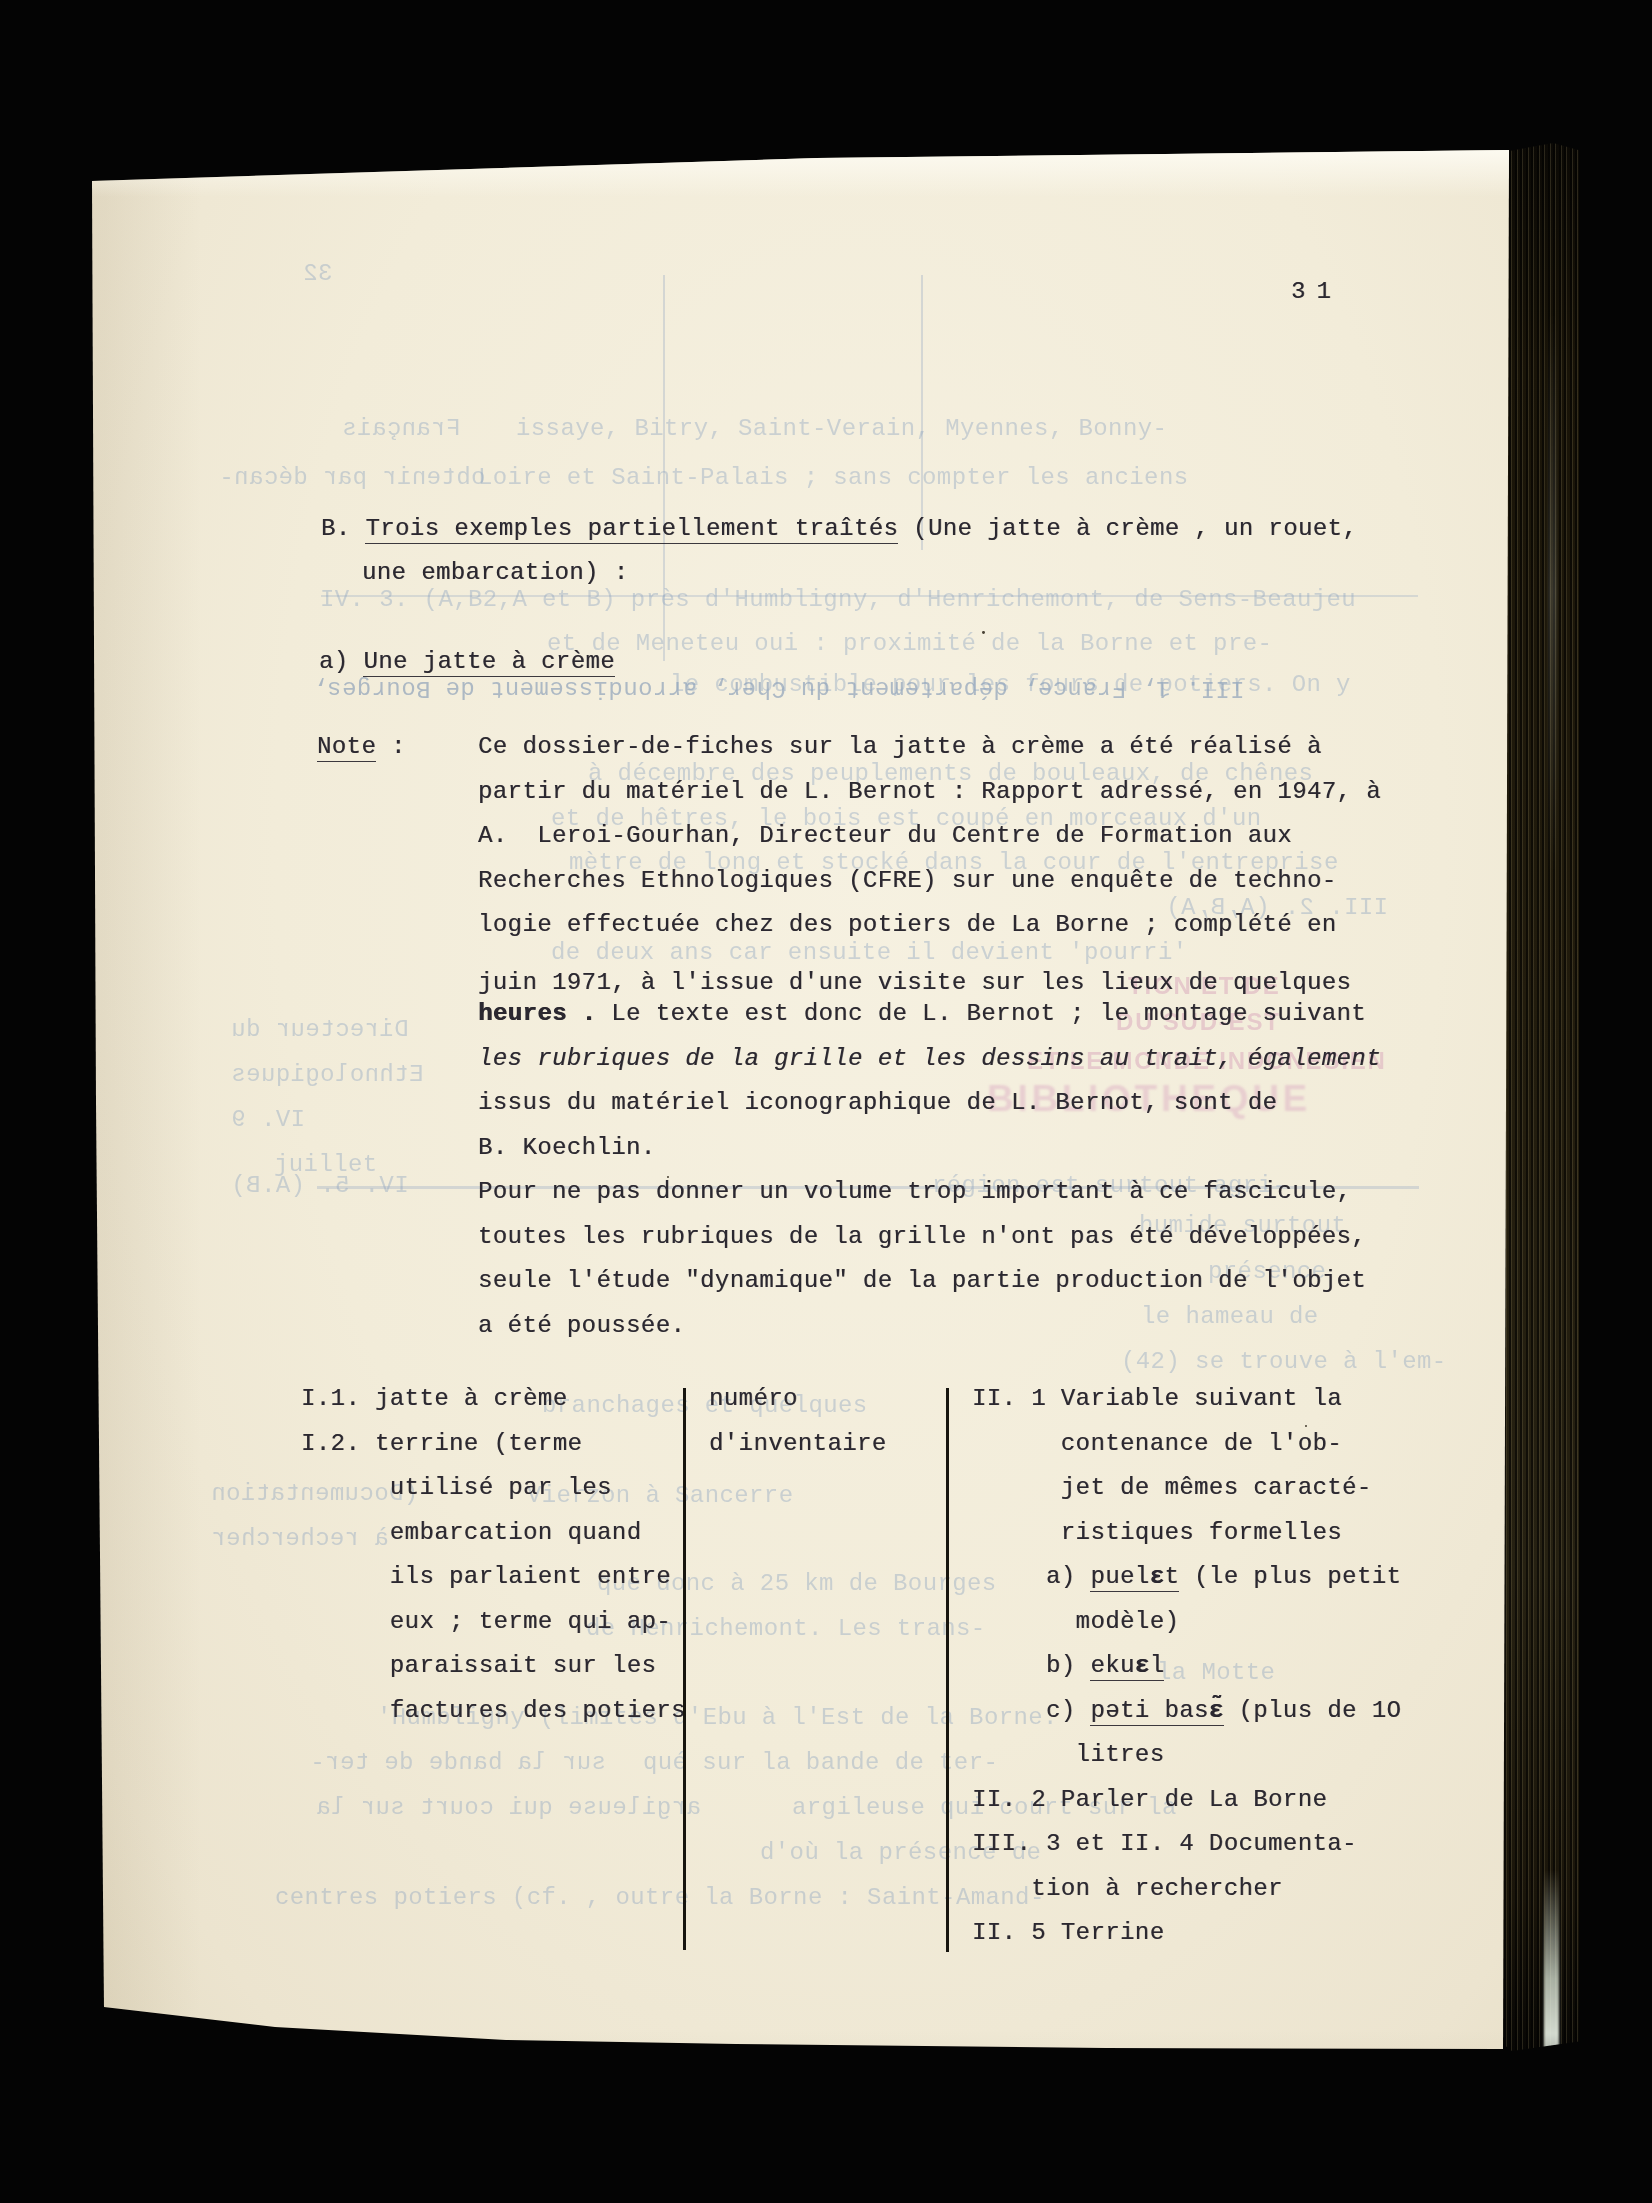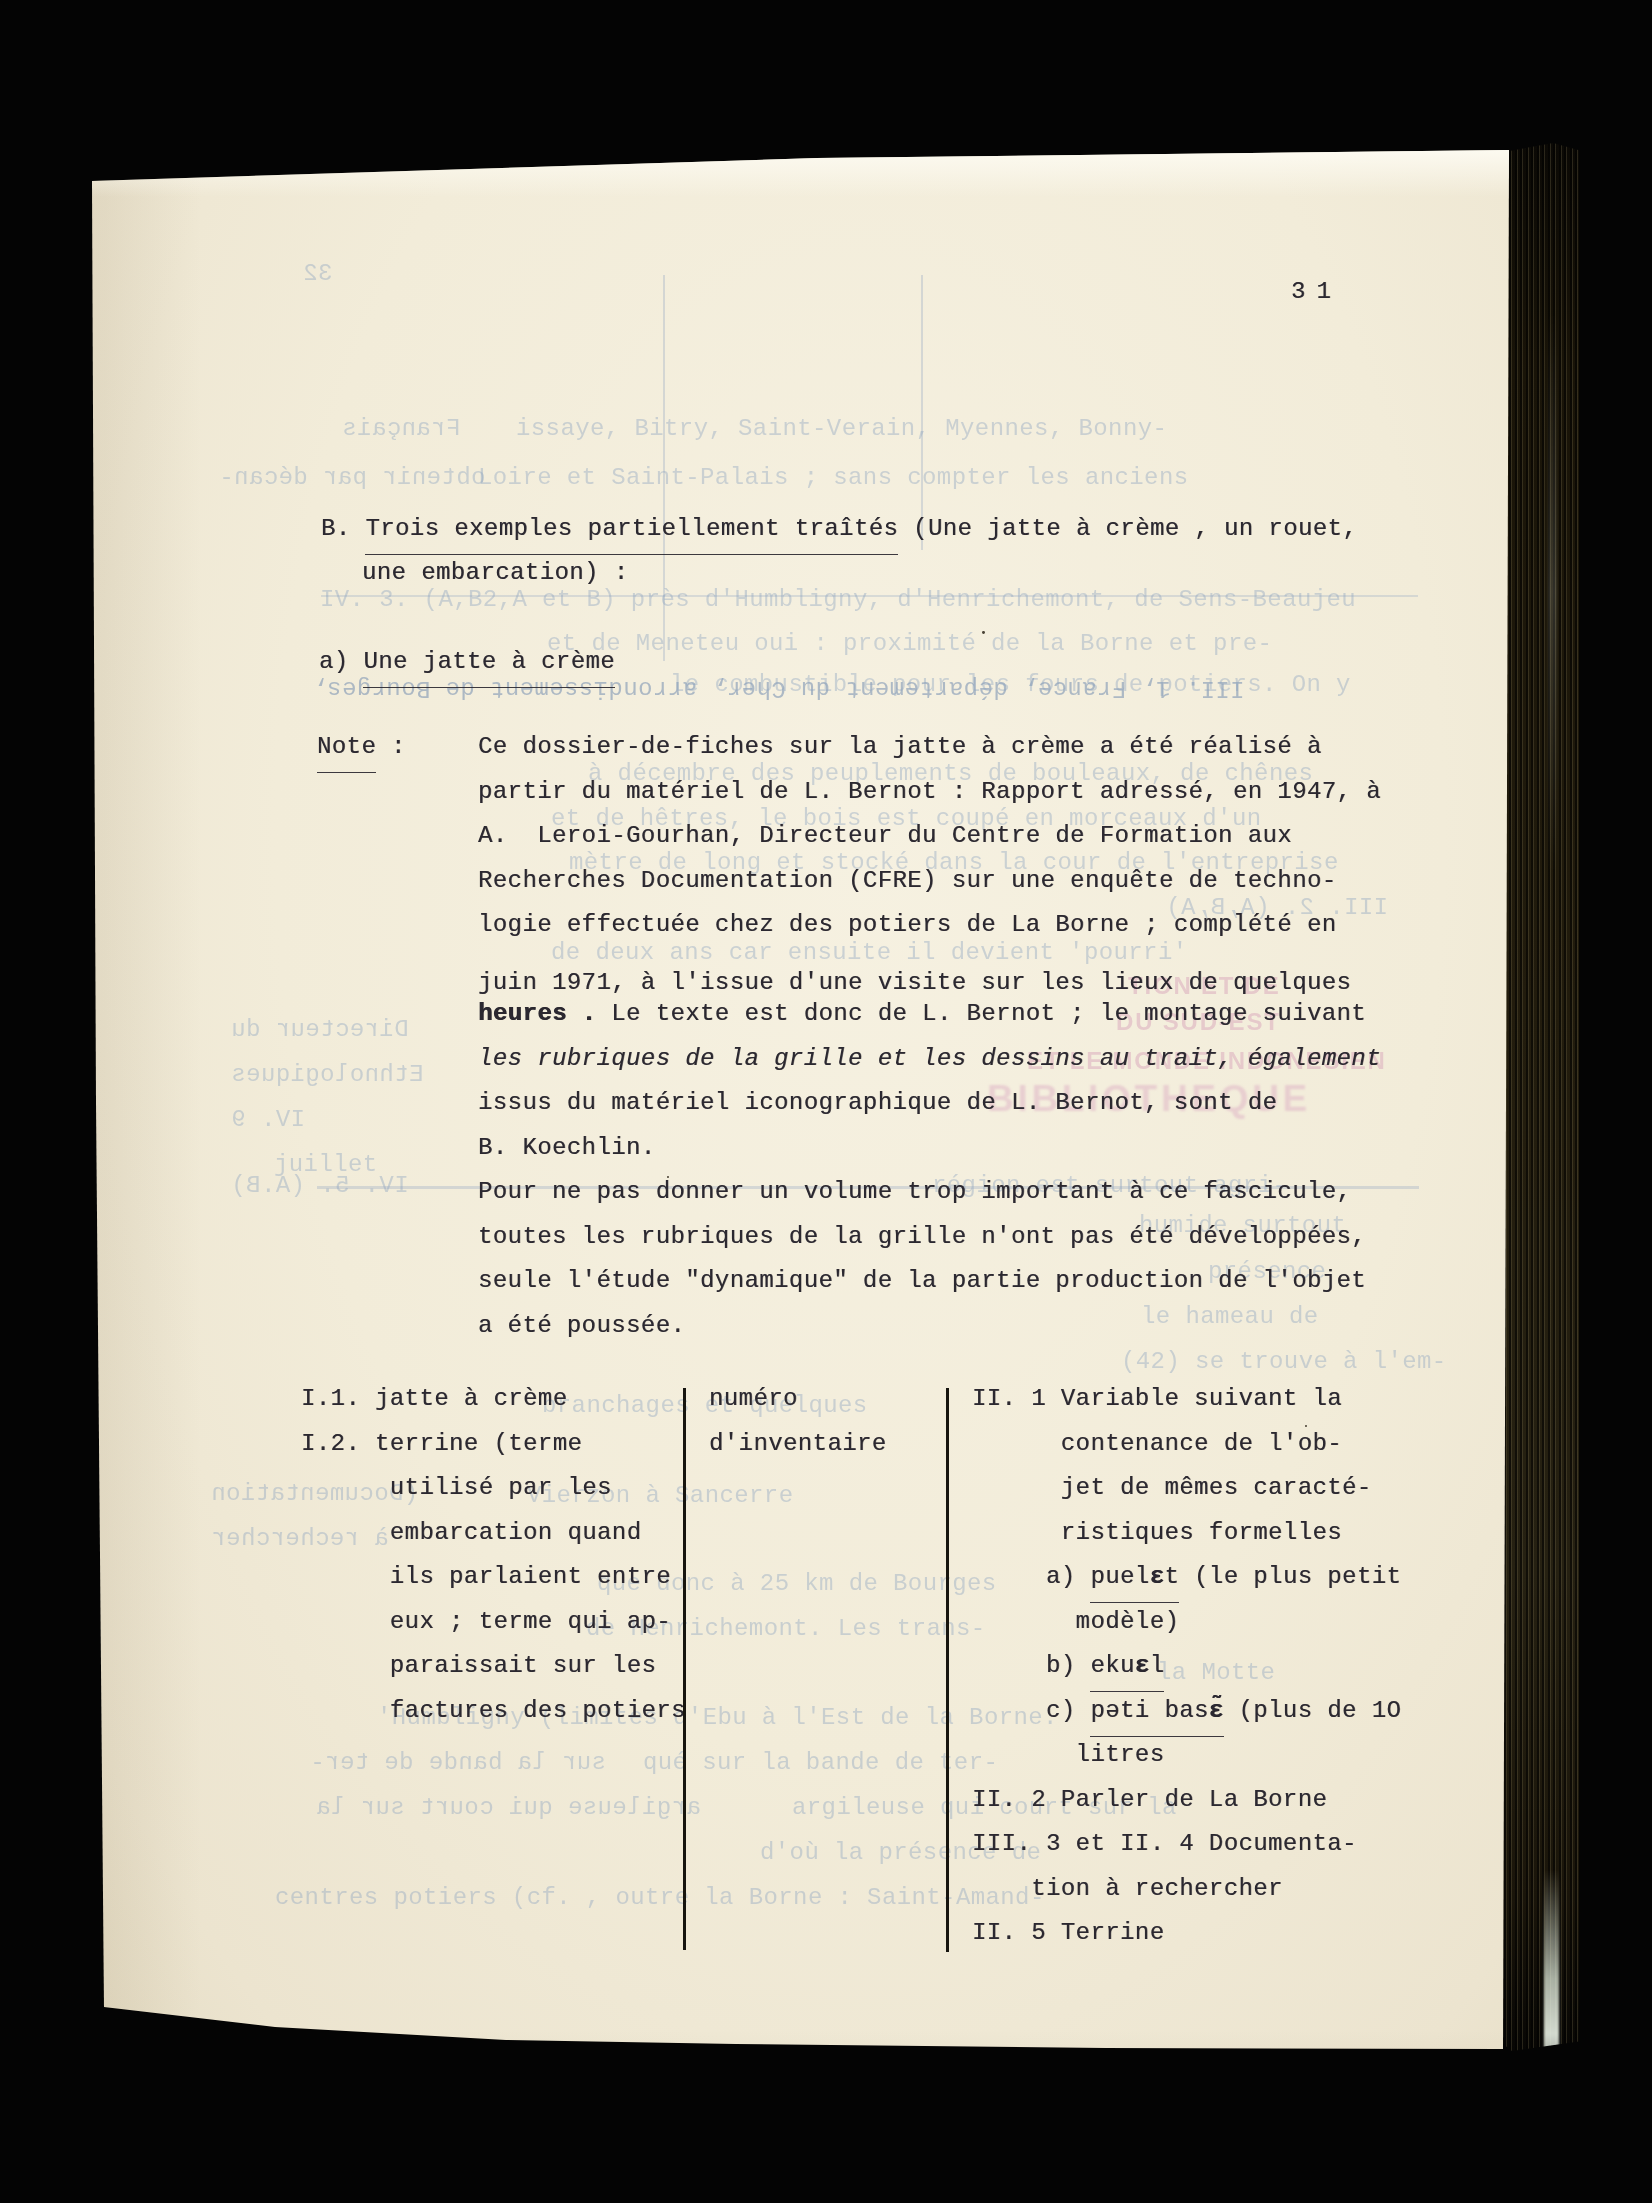--- a/index.html
+++ b/index.html
@@ -37,21 +37,21 @@
   .ghost.r{transform:rotate(180deg);}
   .ghost.blue2{color:#7b93b3;opacity:.58;}
   .ghost.pink{color:#d8a4ba;opacity:.48;font-family:"Liberation Sans",sans-serif;font-weight:bold;letter-spacing:1.8px;}
   .ghost.pink2{color:#ddb0c4;opacity:.50;font-family:"Liberation Sans",sans-serif;font-weight:bold;letter-spacing:3.7px;filter:blur(1px);}
   .ghost-rule{position:absolute;background:rgba(138,160,192,.30);}
 
   
   .text-layer{position:absolute;inset:0;z-index:4;}
   .line{position:absolute;white-space:pre;font-size:24px;line-height:27.5px;color:#2b2830;
         letter-spacing:0.4px;text-shadow:0.5px 0 0 rgba(43,40,48,.55);}
-  .line .u{border-bottom:1.8px solid rgba(40,37,44,.9);padding-bottom:12px;}
+  .line .u{border-bottom:1.8px solid rgba(40,37,44,.9);padding-bottom:1px;}
   .line .b{font-weight:bold;text-shadow:0.7px 0 0 currentColor;}
   .pagenum{letter-spacing:11px;}
   .rule{position:absolute;width:2.8px;background:#17150f;}
   .speck{position:absolute;border-radius:50%;background:#4a4336;}
 </style>
 </head>
 <body>
 
 <div class="photo">
 
@@ -117,21 +117,21 @@
     <div id="heading">
         <div class="line" style="left: 321px; top: 515px;"><span>B. </span><span class="u">Trois exemples partiellement traîtés</span><span> (Une jatte à crème , un rouet,</span></div>
         <div class="line" style="left: 362px; top: 559px;"><span>une embarcation) :</span></div>
         <div class="line" style="left: 319px; top: 648px;"><span>a) </span><span class="u">Une jatte à crème</span></div>
       </div>
     <div id="note">
         <div class="line" style="left: 317px; top: 733px;"><span class="u">Note</span><span> :</span></div>
         <div class="line" style="left: 478px; top: 733px;"><span>Ce dossier-de-fiches sur la jatte à crème a été réalisé à</span></div>
         <div class="line" style="left: 478px; top: 778px;"><span>partir du matériel de L. Bernot : Rapport adressé, en 1947, à</span></div>
         <div class="line" style="left: 478px; top: 822px;"><span>A.  Leroi-Gourhan, Directeur du Centre de Formation aux</span></div>
-        <div class="line" style="left: 478px; top: 867px;"><span>Recherches Documentation (CFRE) sur une enquête de techno-</span></div>
+        <div class="line" style="left: 478px; top: 867px;"><span>Recherches Ethnologiques (CFRE) sur une enquête de techno-</span></div>
         <div class="line" style="left: 478px; top: 911px;"><span>logie effectuée chez des potiers de La Borne ; complété en</span></div>
         <div class="line" style="left: 478px; top: 969px;"><span>juin 1971, à l'issue d'une visite sur les lieux de quelques</span></div>
         <div class="line" style="left: 478px; top: 1000px;"><span class="b">heures .</span><span> Le texte est donc de L. Bernot ; le montage suivant</span></div>
         <div class="line" style="left: 478px; top: 1045px; font-style: italic;"><span>les rubriques de la grille et les dessins au trait, également</span></div>
         <div class="line" style="left: 478px; top: 1089px;"><span>issus du matériel iconographique de L. Bernot, sont de</span></div>
         <div class="line" style="left: 478px; top: 1134px;"><span>B. Koechlin.</span></div>
         <div class="line" style="left: 478px; top: 1178px;"><span>Pour ne pas donner un volume trop important à ce fascicule,</span></div>
         <div class="line" style="left: 478px; top: 1223px;"><span>toutes les rubriques de la grille n'ont pas été développées,</span></div>
         <div class="line" style="left: 478px; top: 1267px;"><span>seule l'étude "dynamique" de la partie production de l'objet</span></div>
         <div class="line" style="left: 478px; top: 1312px;"><span>a été poussée.</span></div>

